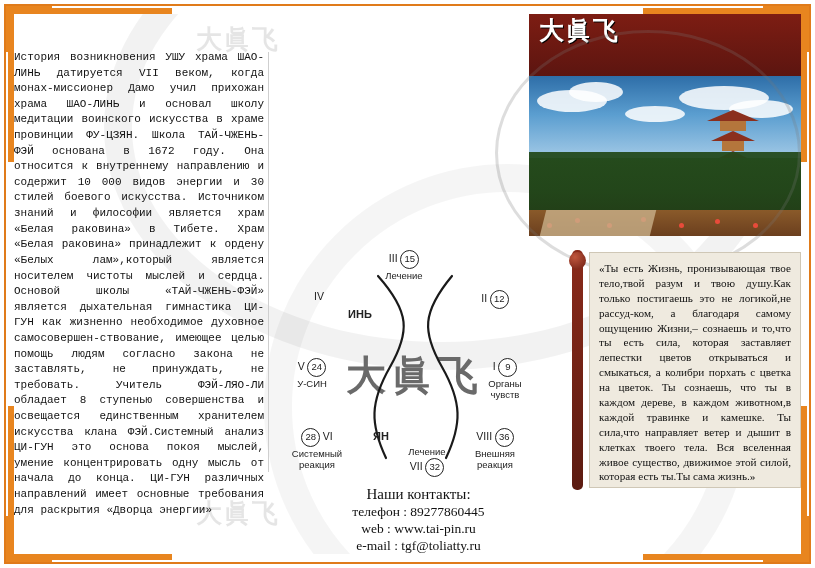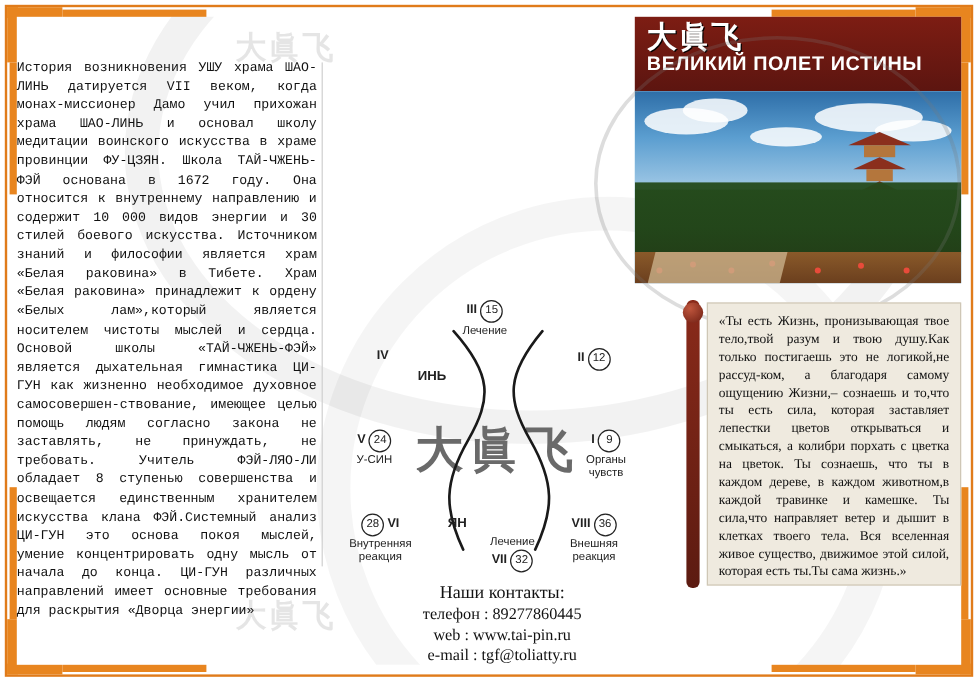--- a/index.html
+++ b/index.html
@@ -143,21 +143,21 @@
   }
   .yy-curve{
     position:absolute;left:84px;top:22px;width:102px;height:190px;
   }
   .lbl{position:absolute;font-size:9.5px;color:#222;text-align:center;font-family:"Liberation Sans",sans-serif;}
   .circ{
     display:inline-block;border:1.3px solid #222;border-radius:50%;
     width:17px;height:17px;line-height:15px;font-size:9.5px;
     background:#fff;
   }
-  .rom{font-weight:bold;font-size:10.5px;}
+  .rom{font-weight:normal;font-size:10.5px;}
 
   .contacts{
     position:absolute;left:276px;top:486px;width:285px;
     text-align:center;color:#111;
     font-family:"Liberation Serif", serif;
   }
   .contacts .ct-title{font-size:15px;margin-bottom:1px;}
   .contacts .ct-line{font-size:13.5px;line-height:1.25;}
 
   
@@ -218,21 +218,20 @@
   <div class="wm-logo wml1">大眞飞</div>
   <div class="wm-logo wml2">大眞飞</div>
 
   <div class="col-left">
     <div class="article">История возникновения УШУ храма ШАО-ЛИНЬ датируется VII веком, когда монах-миссионер Дамо учил прихожан храма ШАО-ЛИНЬ и основал школу медитации воинского искусства в храме провинции ФУ-ЦЗЯН. Школа ТАЙ-ЧЖЕНЬ-ФЭЙ основана в 1672 году. Она относится к внутреннему направлению и содержит 10 000 видов энергии и 30 стилей боевого искусства. Источником знаний и философии является храм «Белая раковина» в Тибете. Храм «Белая раковина» принадлежит к ордену «Белых лам»,который является носителем чистоты мыслей и сердца. Основой школы «ТАЙ-ЧЖЕНЬ-ФЭЙ» является дыхательная гимнастика ЦИ-ГУН как жизненно необходимое духовное самосовершен-ствование, имеющее целью помощь людям согласно закона не заставлять, не принуждать, не требовать. Учитель ФЭЙ-ЛЯО-ЛИ обладает 8 ступенью совершенства и освещается единственным хранителем искусства клана ФЭЙ.Системный анализ ЦИ-ГУН это основа покоя мыслей, умение концентрировать одну мысль от начала до конца. ЦИ-ГУН различных направлений имеет основные требования для раскрытия «Дворца энергии»</div>
   </div>
   <div class="article-divider"></div>
 
   <div class="header-right">
     <div class="logo-cn">大眞飞</div>
-    <div class="logo-title">ВЕЛИКИЙ ПОЛЕТ ИСТИНЫ</div>
   </div>
 
   <div class="photo">
     <div class="sky"></div>
     <div class="cloud c1"></div>
     <div class="cloud c2"></div>
     <div class="cloud c3"></div>
     <div class="cloud c4"></div>
     <div class="cloud c5"></div>
     <div class="pagoda">
@@ -293,21 +292,21 @@
 
     <div class="lbl" style="left:196px;top:108px;width:58px;">
       <span class="rom">I</span>
       <span class="circ">9</span>
       <div style="margin-top:1px;">Органы чувств</div>
     </div>
 
     <div class="lbl" style="left:0px;top:178px;width:74px;">
       <span class="circ">28</span>
       <span class="rom">VI</span>
-      <div style="margin-top:1px;">Внутренняя реакция</div>
+      <div style="margin-top:1px;">Системный реакция</div>
     </div>
 
     <div class="lbl" style="left:74px;top:180px;width:54px;font-weight:bold;font-size:11px;">ЯН</div>
 
     <div class="lbl" style="left:177px;top:178px;width:76px;">
       <span class="rom">VIII</span>
       <span class="circ">36</span>
       <div style="margin-top:1px;">Внешняя реакция</div>
     </div>
 

